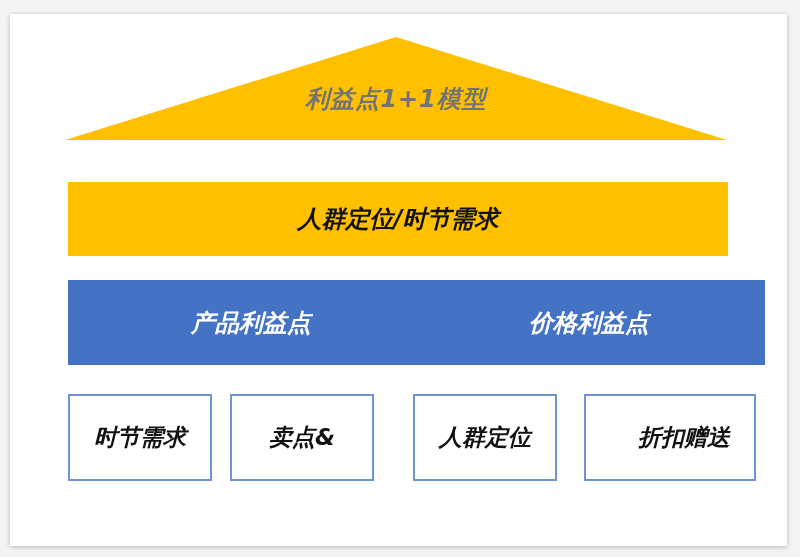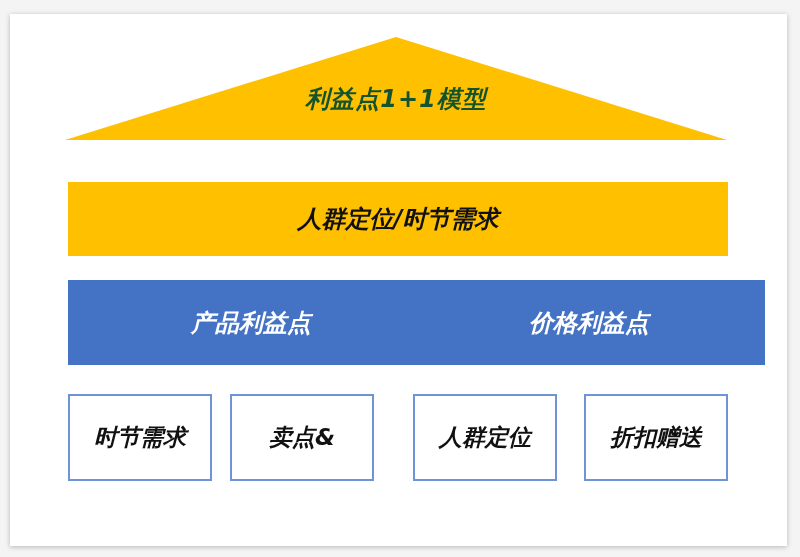--- a/index.html
+++ b/index.html
@@ -12,21 +12,21 @@
     position: absolute; left: 10px; top: 14px; width: 777px; height: 532px;
     background: #ffffff;
     box-shadow: 0 1px 5px rgba(0,0,0,0.25);
   }
   .roof {
     position: absolute; left: 65px; top: 37px; width: 662px; height: 103px;
   }
   .roof svg { position: absolute; left: 0; top: 0; }
   .roof-label {
     position: absolute; left: 0; right: 0; top: 46px; text-align: center;
-    font-size: 24px; font-weight: bold; font-style: italic; color: #14532d;
+    font-size: 24px; font-weight: bold; font-style: italic; color: #737373;
     letter-spacing: 1px;
   }
   .band {
     position: absolute; left: 68px; top: 182px; width: 660px; height: 74px;
     background: #ffc000;
     display: flex; align-items: center; justify-content: center;
     font-size: 24px; font-weight: bold; font-style: italic; color: #111;
   }
   .pillar {
     position: absolute; top: 280px; height: 85px;
@@ -60,13 +60,13 @@
 <div class="pillar" style="left:68px;width:366px;">产品利益点</div>
 <div class="pillar" style="left:413px;width:352px;">价格利益点</div>
 
 <div class="leaf" style="left:68px;">时节需求</div>
 <div class="leaf" style="left:230px;">
   <div>
     <div>卖点&amp;</div>
   </div>
 </div>
 <div class="leaf" style="left:413px;">人群定位</div>
-<div class="leaf" style="left:584px;">折扣赠送</div>
+<div class="leaf" style="left:584px;padding-left:28px;">折扣赠送</div>
 
 </body></html>

